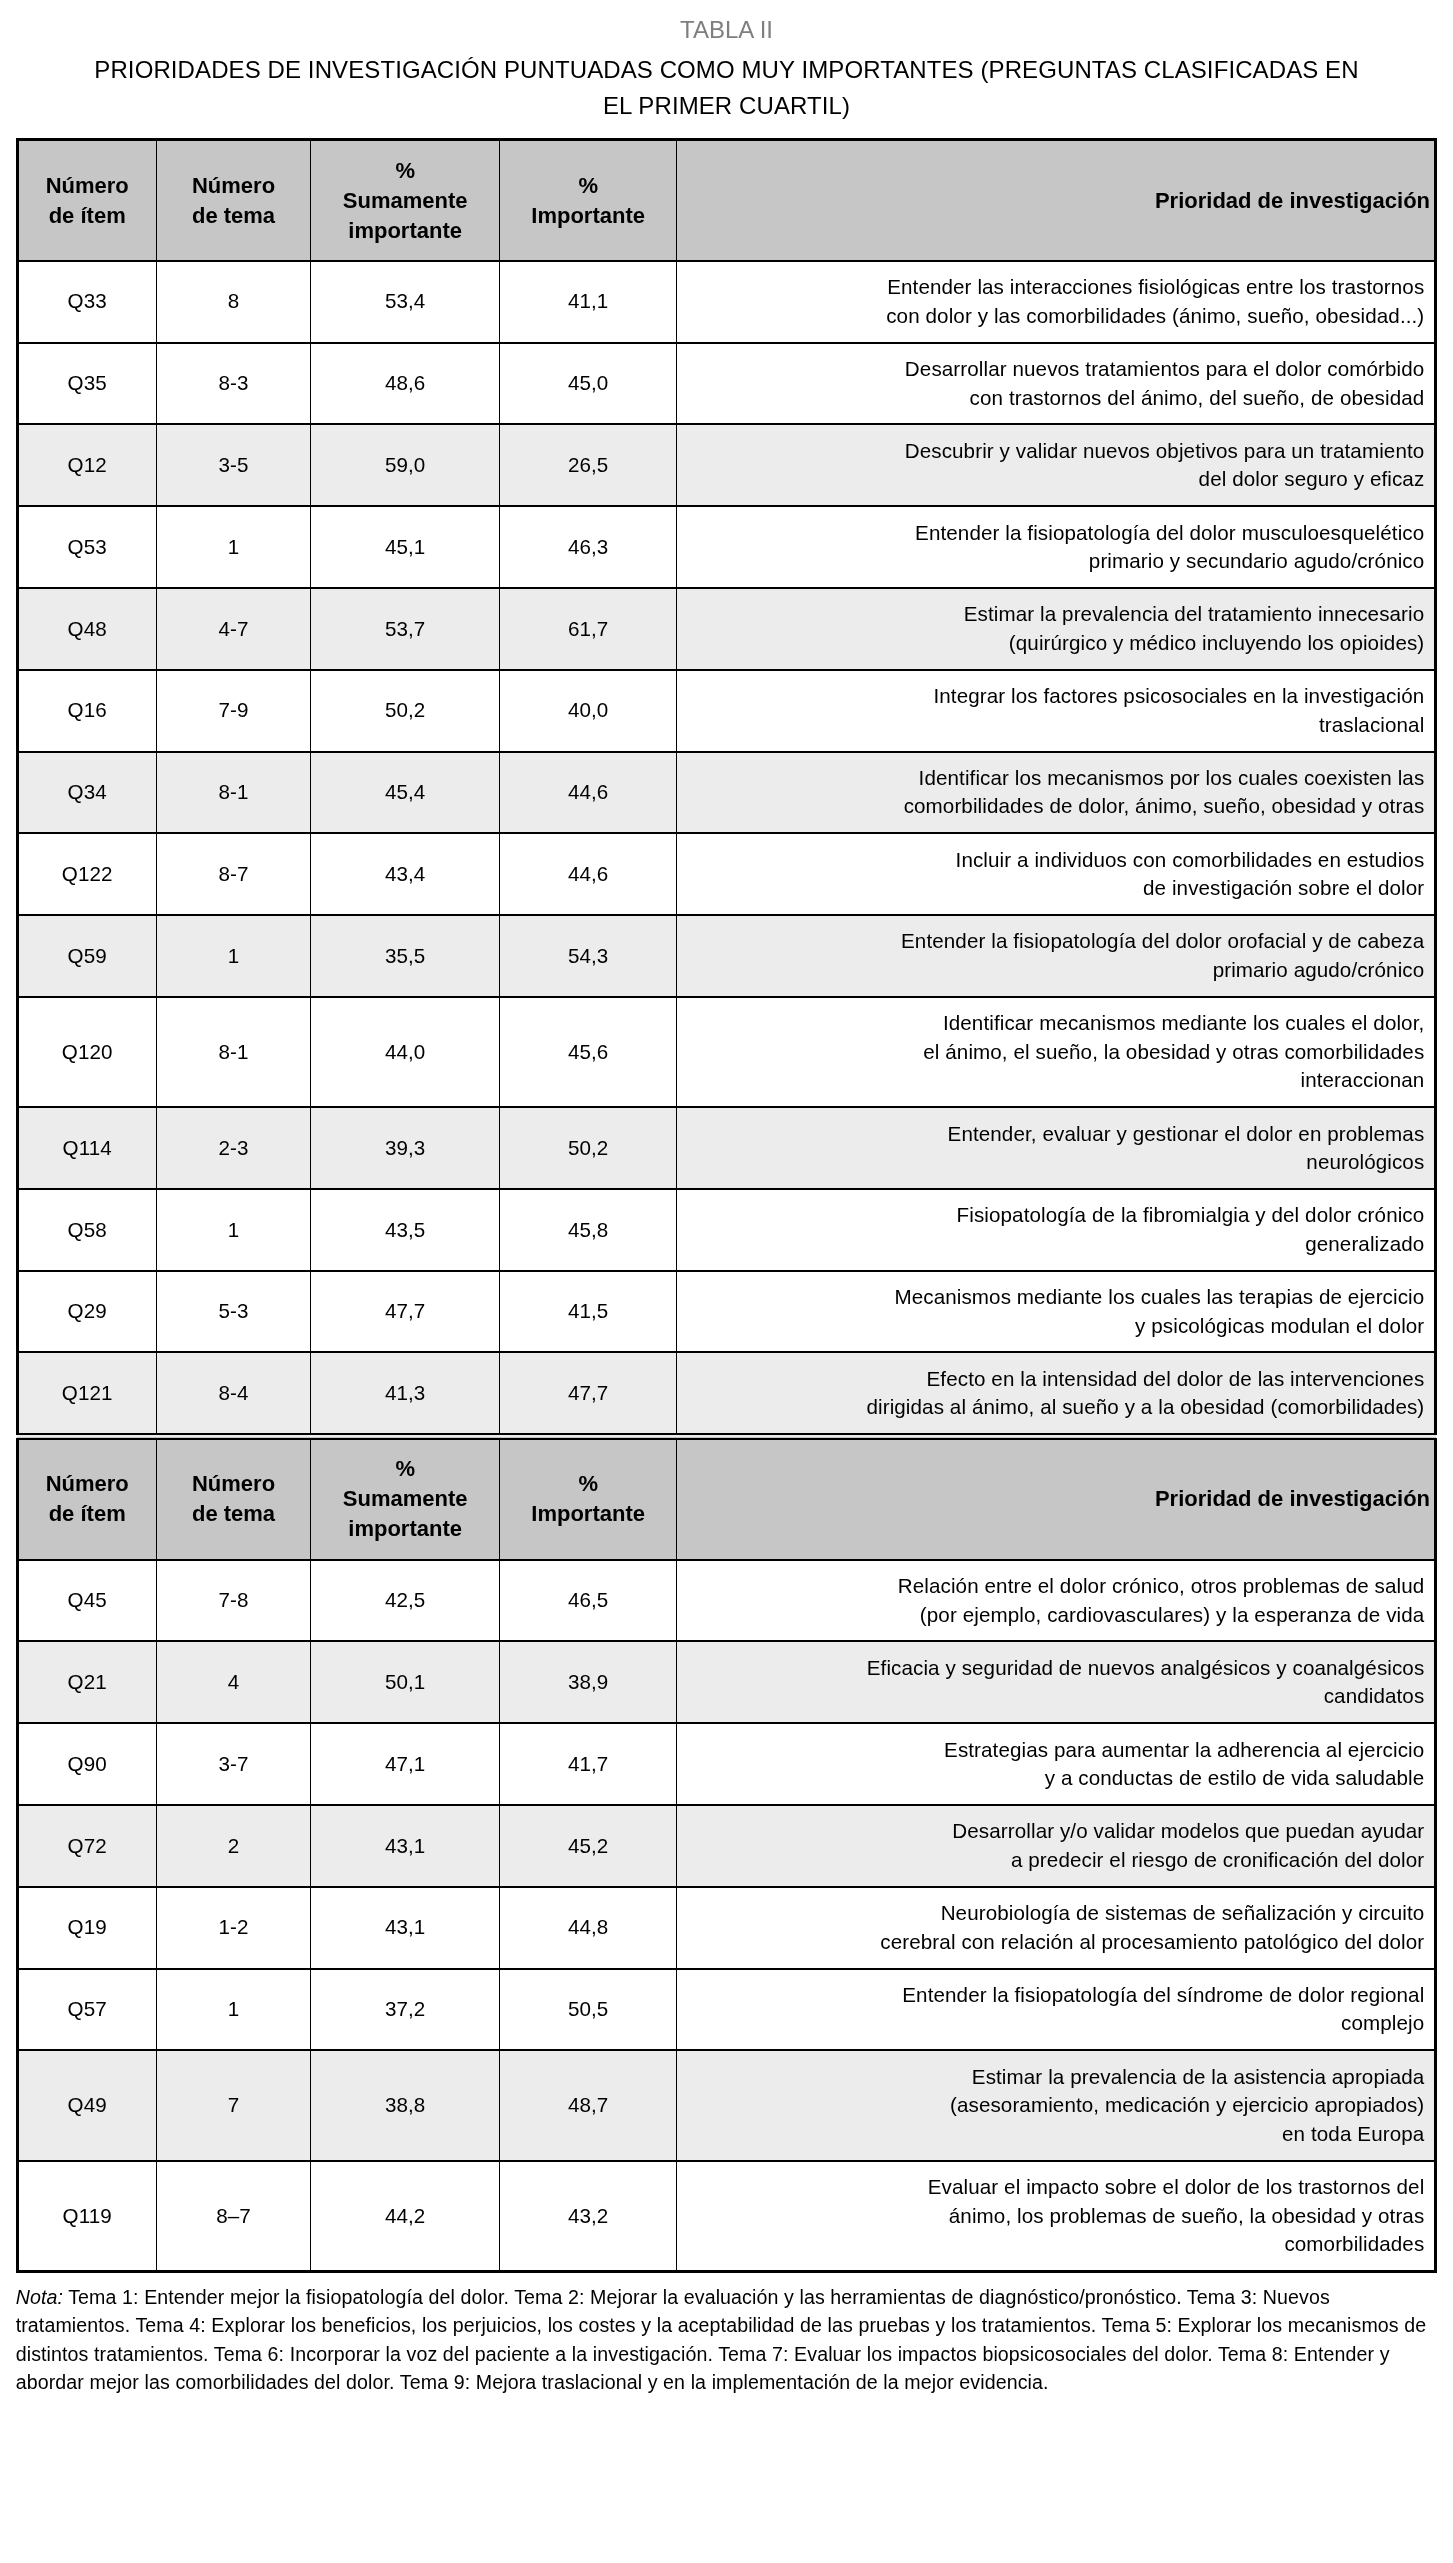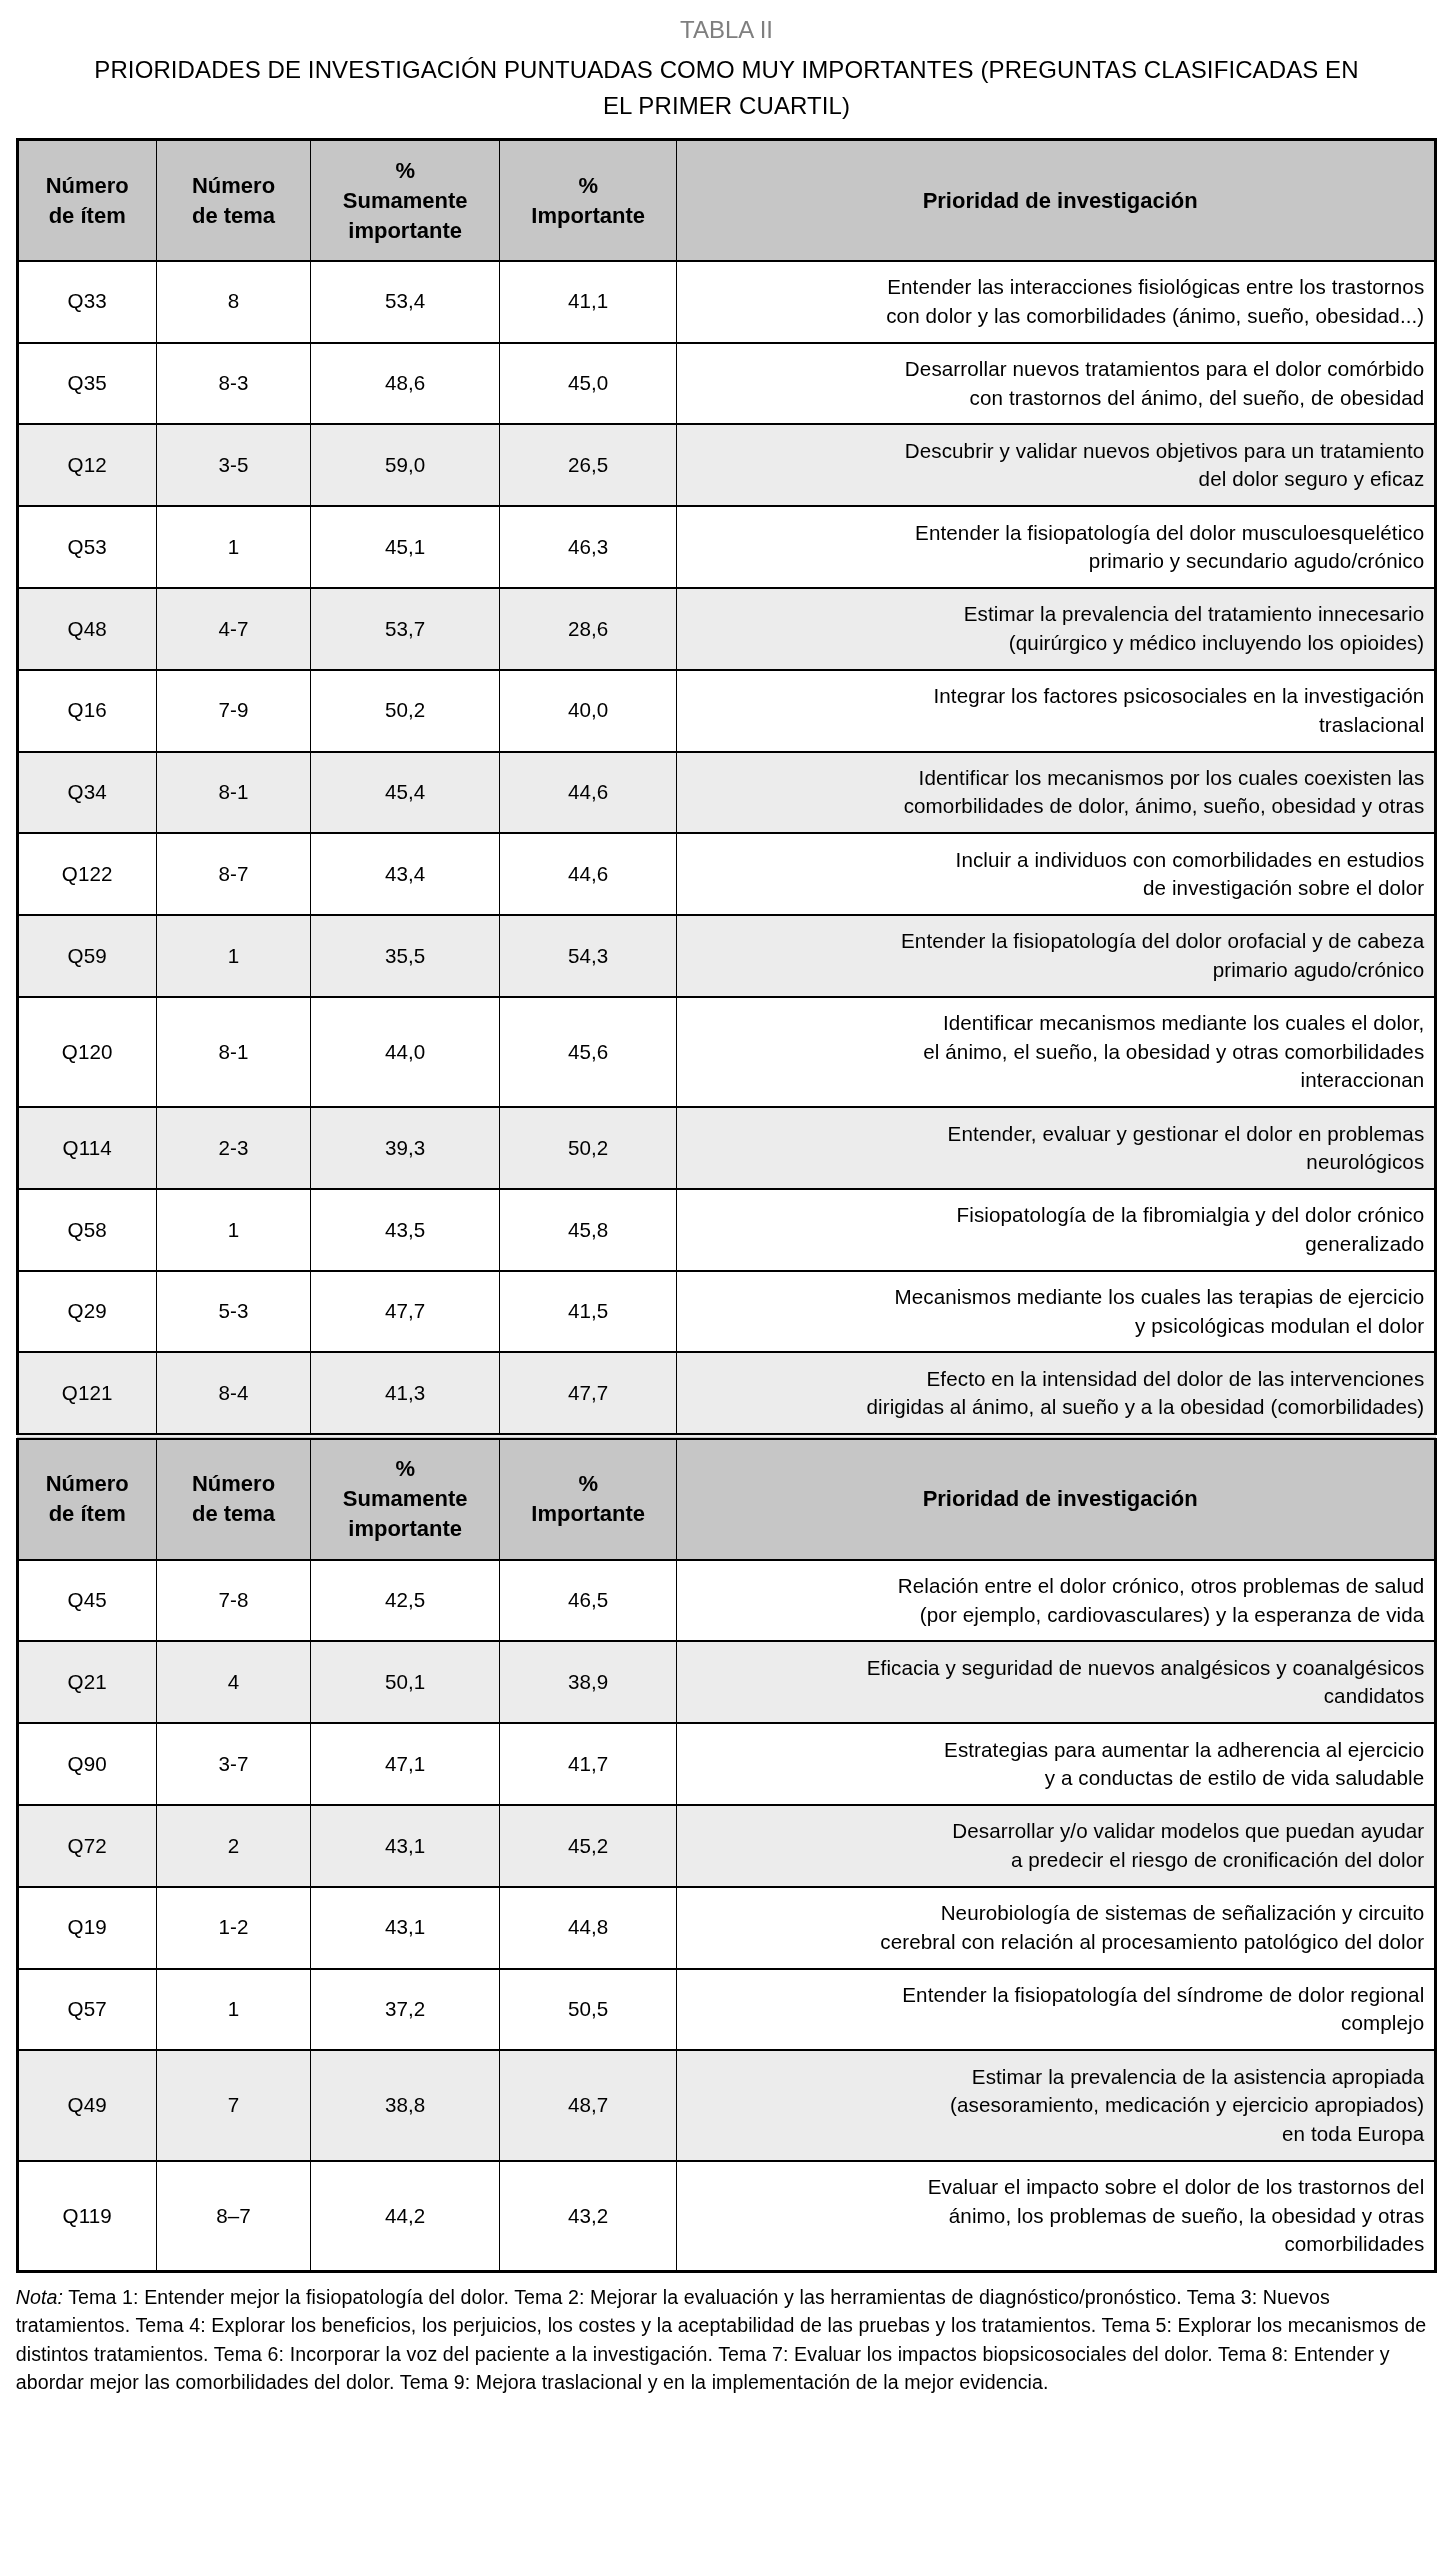--- a/index.html
+++ b/index.html
@@ -57,21 +57,21 @@
     background: #c6c6c6;
     font-weight: bold;
     font-size: 22px;
     line-height: 30px;
     text-align: center;
     vertical-align: middle;
     padding: 14.2px 4.3px;
     white-space: pre-line;
   }
   th.prio {
-    text-align: center;
+    text-align: right;
     padding-left: 13px;
   }
   td {
     font-size: 20.6px;
     line-height: 28.5px;
     text-align: center;
     vertical-align: middle;
     padding: 11.4px 5.7px;
     letter-spacing: 0.1px;
   }
@@ -153,21 +153,21 @@
           <td>1</td>
           <td>45,1</td>
           <td>46,3</td>
           <td class="prio">Entender la fisiopatología del dolor musculoesquelético
 primario y secundario agudo/crónico</td>
         </tr>
         <tr class="alt">
           <td>Q48</td>
           <td>4-7</td>
           <td>53,7</td>
-          <td>28,6</td>
+          <td>61,7</td>
           <td class="prio">Estimar la prevalencia del tratamiento innecesario
 (quirúrgico y médico incluyendo los opioides)</td>
         </tr>
         <tr>
           <td>Q16</td>
           <td>7-9</td>
           <td>50,2</td>
           <td>40,0</td>
           <td class="prio">Integrar los factores psicosociales en la investigación
 traslacional</td>

